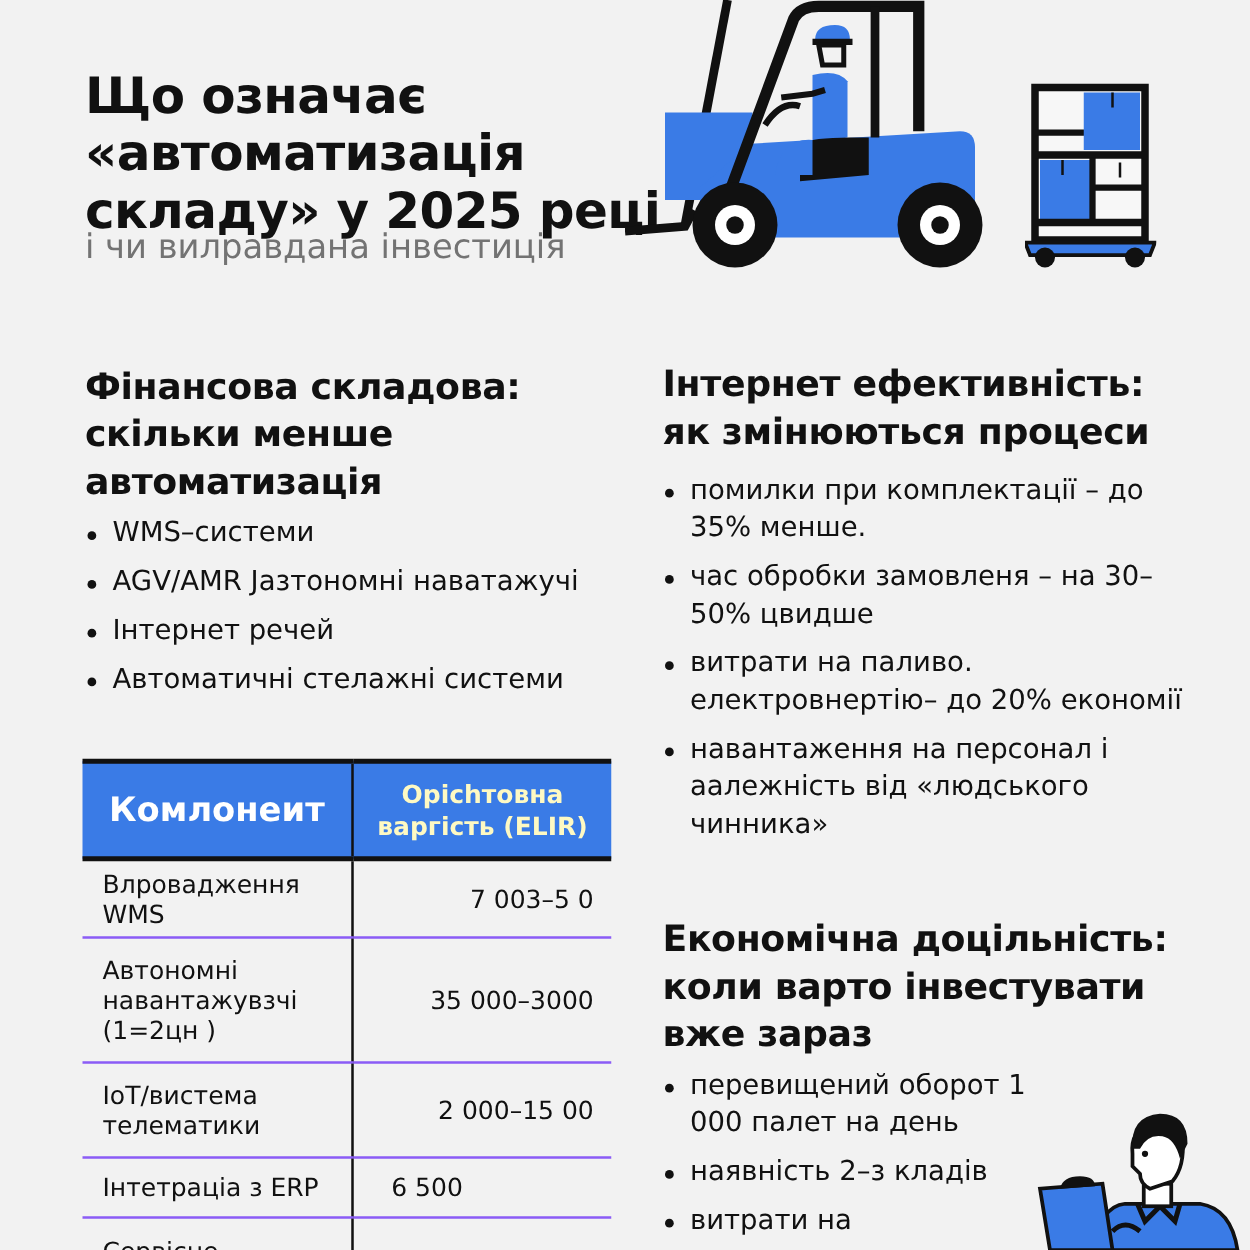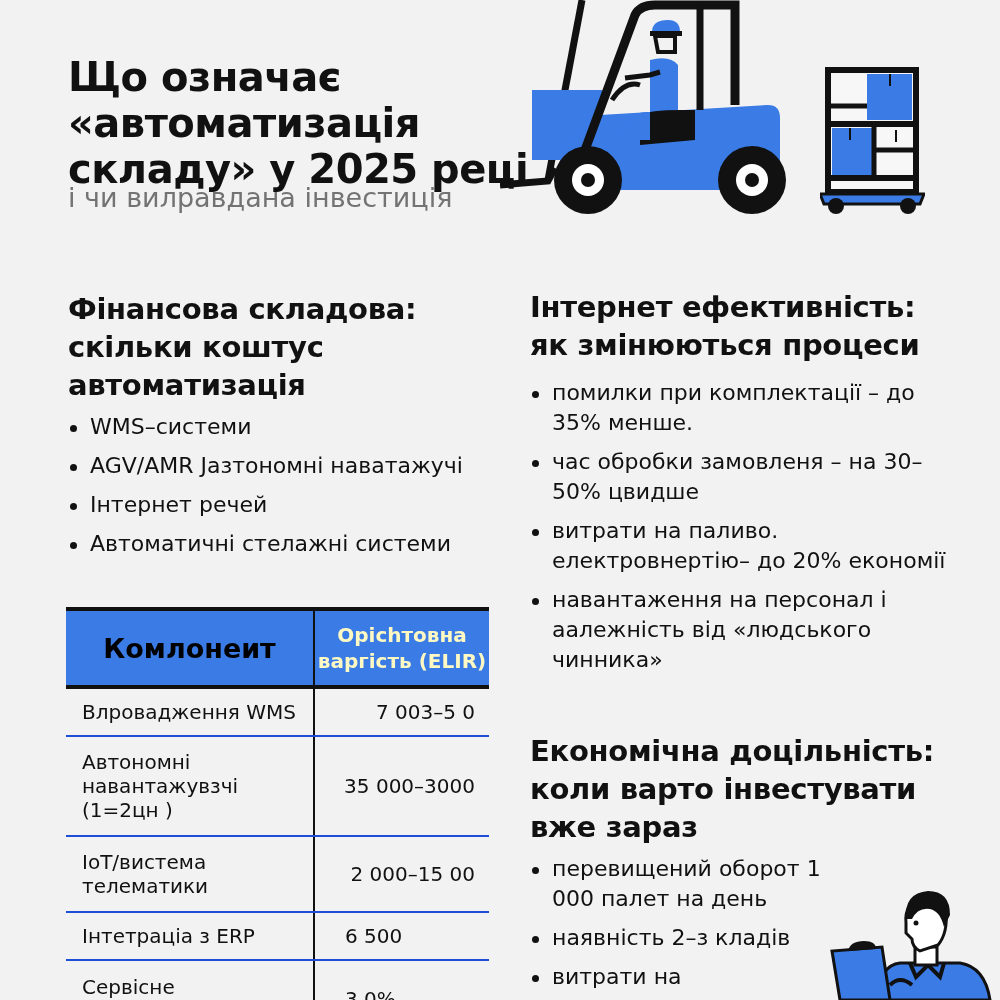--- a/index.html
+++ b/index.html
@@ -45,24 +45,24 @@
     
     .cost-table {
       left: 66px; top: 607px; width: 423px;
       border-collapse: collapse;
     }
     .cost-table th {
       background: #3a7be6; height: 78px;
       border-top: 4px solid #111; border-bottom: 4px solid #111;
       font-weight: bold;
     }
-    .cost-table th.c1 { width: 248px; color: #000000; font-size: 27px; border-right: 2px solid #111; }
+    .cost-table th.c1 { width: 216px; color: #ffffff; font-size: 27px; border-right: 2px solid #111; }
     .cost-table th.c2 { color: #fef9c3; font-size: 20px; line-height: 26px; }
     .cost-table td {
-      border-bottom: 2px solid #1d4ed8;
+      border-bottom: 2px solid #8b5cf6;
       font-size: 20px; line-height: 24px; vertical-align: middle;
       padding: 6px 8px 6px 16px;
     }
     .cost-table td.c1 { border-right: 2px solid #111; }
     .cost-table td.c2 { text-align: right; padding-right: 14px; }
     .cost-table tr.last td { border-bottom: none; }
     .cost-table tr.r0 td { height: 49px; }
     .cost-table tr.r1 td { height: 100px; }
     .cost-table tr.r2 td { height: 76px; }
     .cost-table tr.r3 td { height: 48px; }
@@ -135,21 +135,21 @@
     <line x1="76" y1="64" x2="76" y2="76" stroke="#111" stroke-width="2"></line>
     <line x1="8" y1="112" x2="96" y2="112" stroke="#111" stroke-width="6"></line>
     <path d="M0 128 L104 128 L100 138 L4 138 Z" fill="#3a7be6" stroke="#111" stroke-width="3"></path>
     <circle cx="16" cy="140" r="8" fill="#111"></circle>
     <circle cx="88" cy="140" r="8" fill="#111"></circle>
   </svg>
 </div>
 
 <h2 class="abs h2 fin-heading">
   <div>Фінансова складова:</div>
-  <div>скільки коштус</div>
+  <div>скільки менше</div>
   <div>автоматизація</div>
 </h2>
 <ul class="abs bullets fin-bullets">
   <li>WMS–системи</li>
   <li>AGV/AMR Јазтономні наватажучі</li>
   <li>Інтернет речей</li>
   <li>Автоматичні стелажні системи</li>
 </ul>
 
 <table class="abs cost-table">

